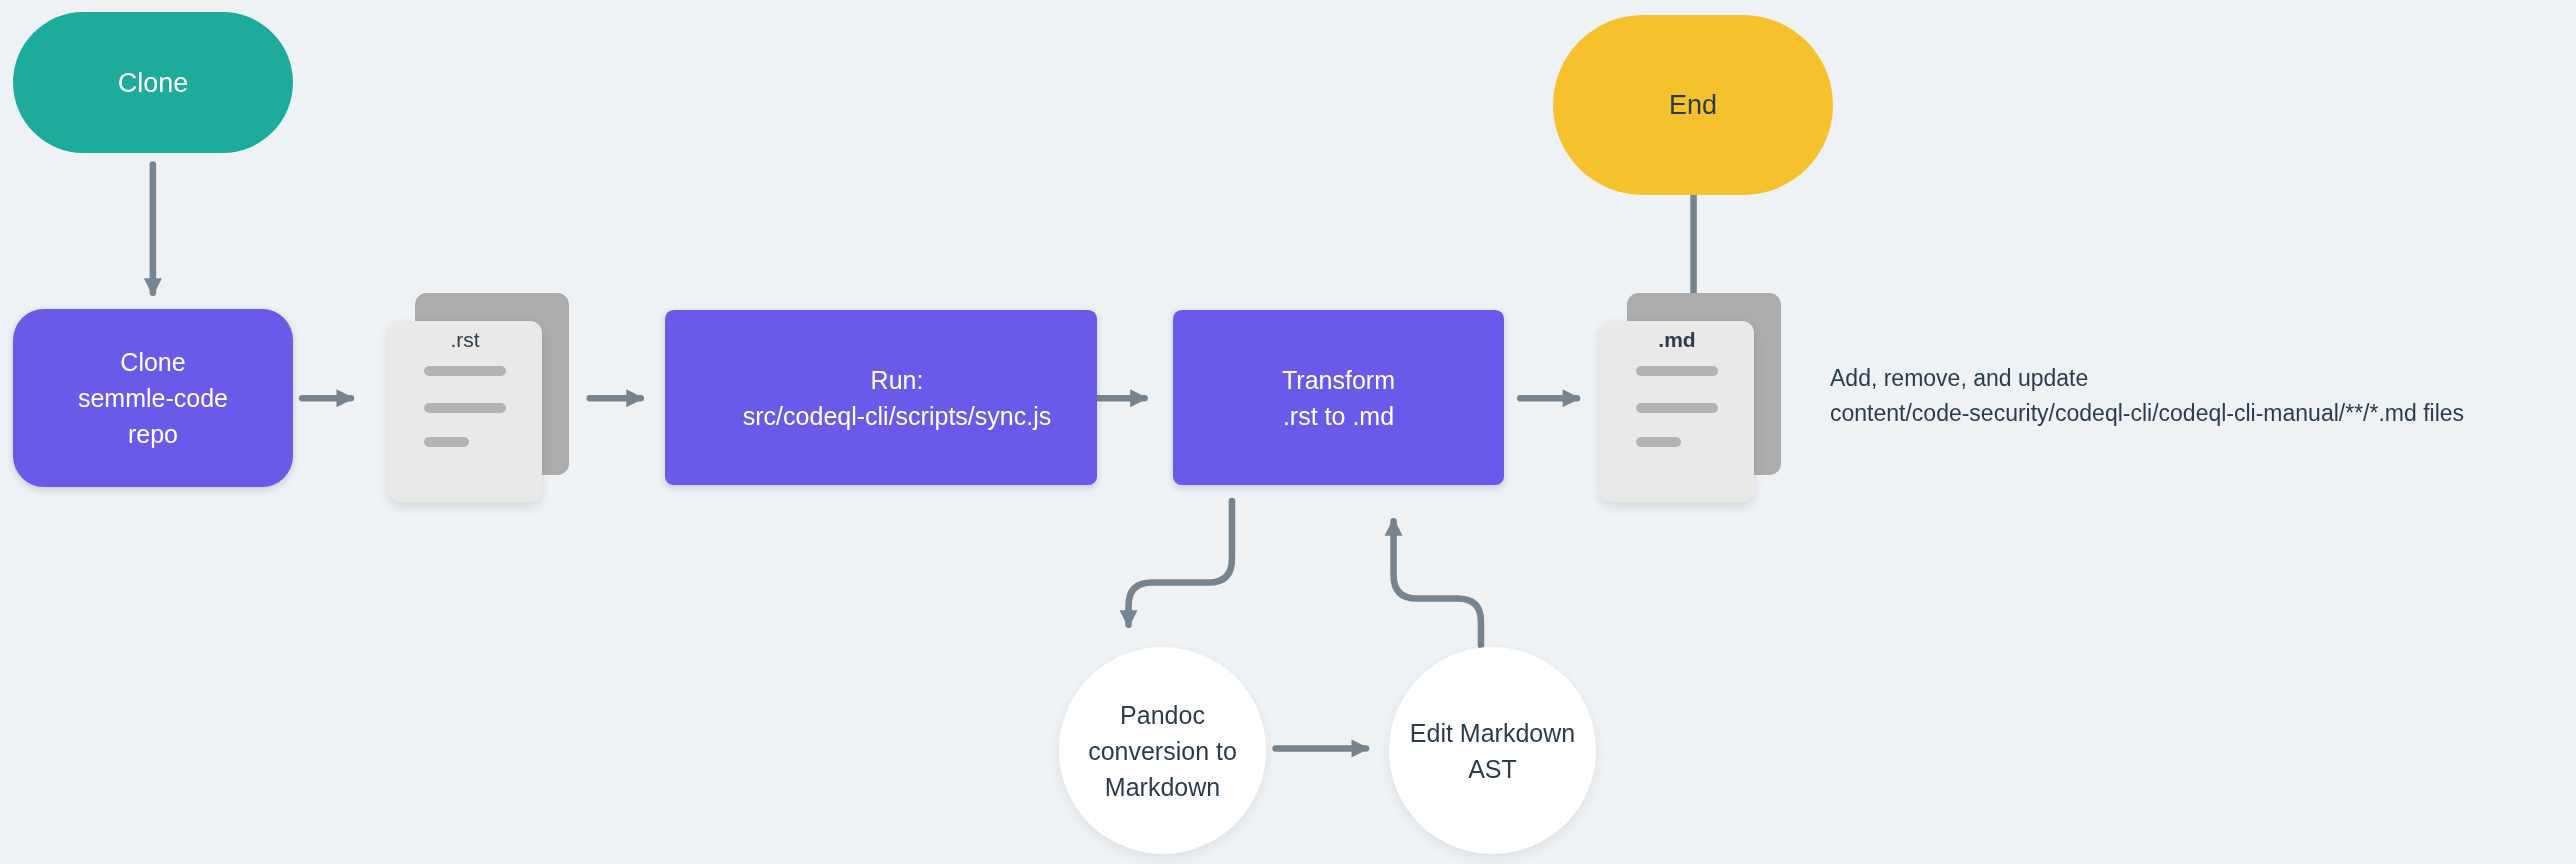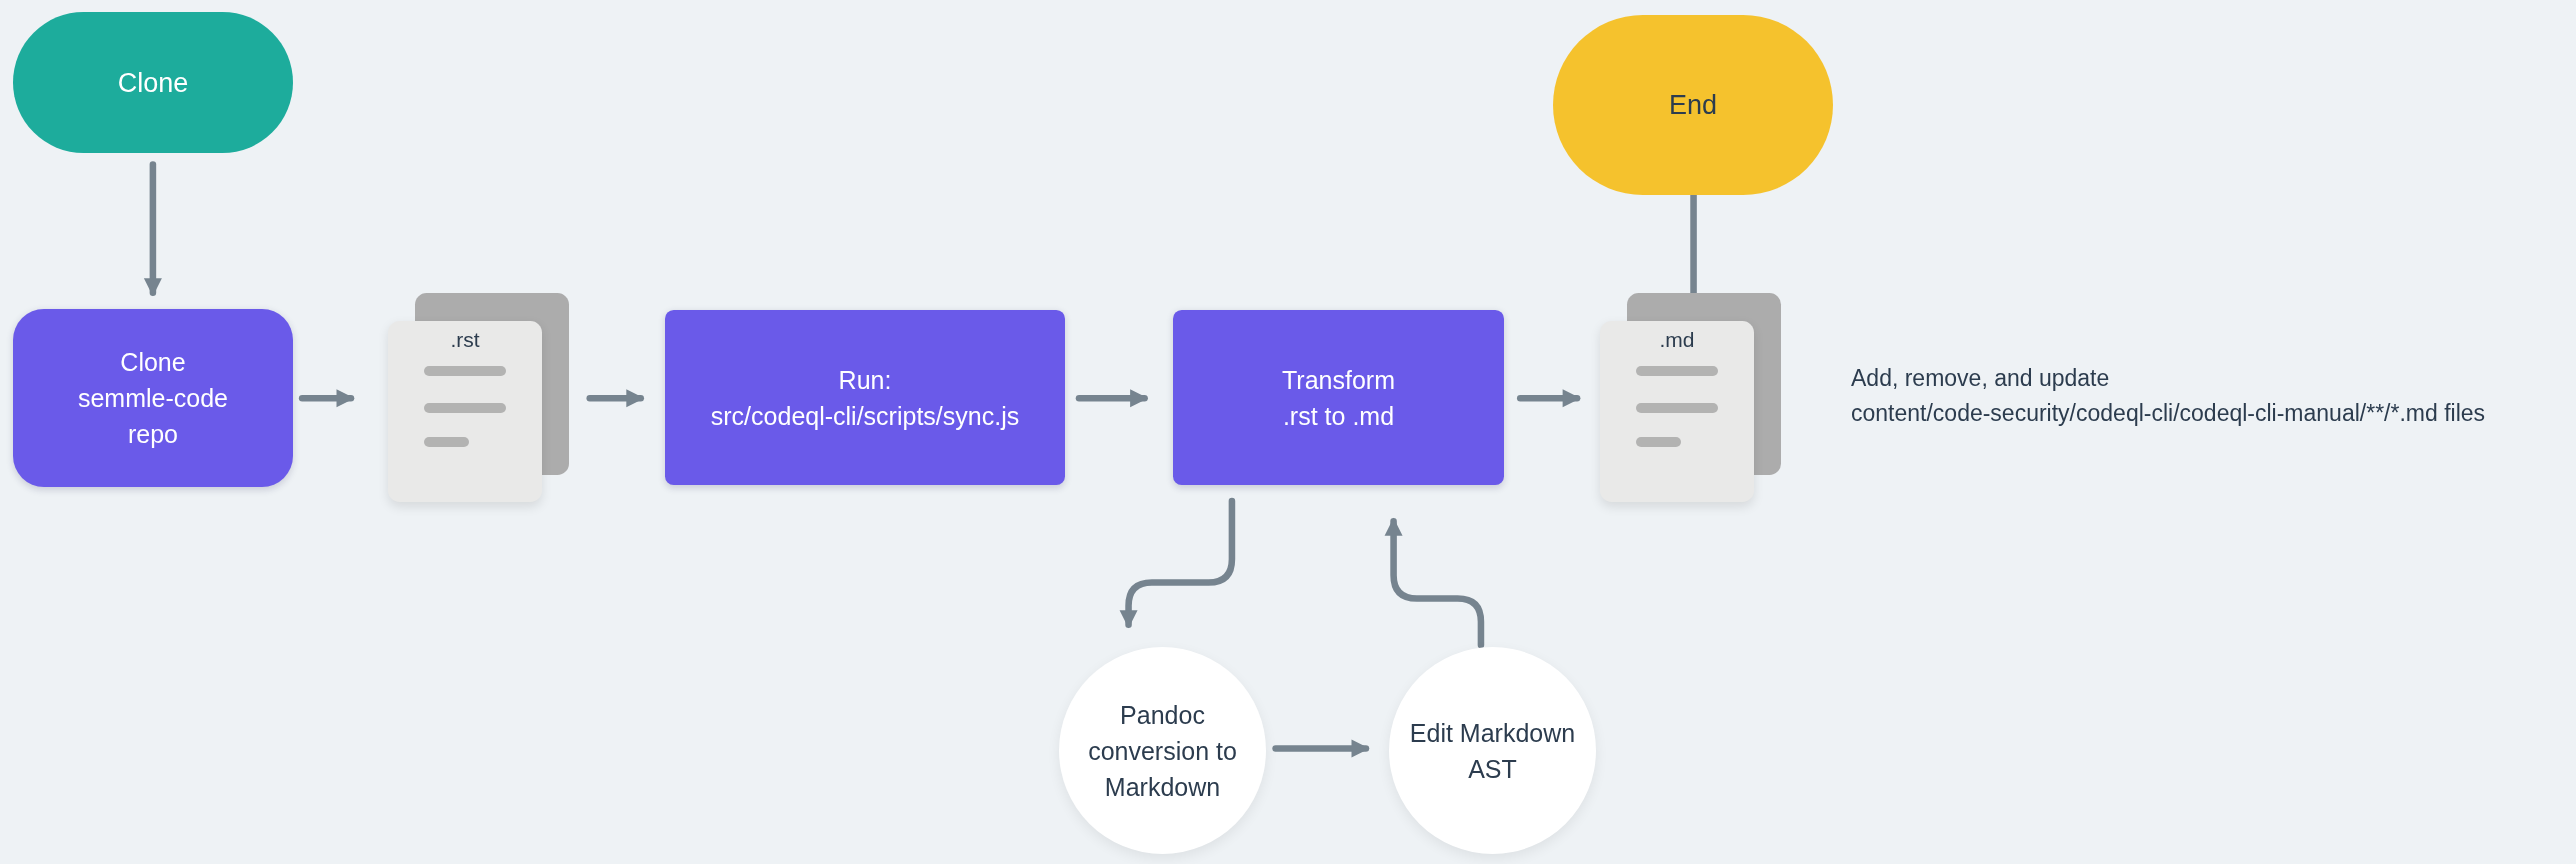--- a/index.html
+++ b/index.html
@@ -43,21 +43,21 @@
     text-align:center; font-size:21px; color:#2C3C4E;
   }
   .file-bar {
     position:absolute; height:10.2px; background:#B3B3B2; border-radius:5.1px; left:36px;
   }
   .bar1 { top:45px;  width:82px; }
   .bar2 { top:82px; width:82px; }
   .bar3 { top:116px; width:45px; }
   .annotation {
     position:absolute; left:1830px; top:361px;
-    font-size:23px; line-height:35px; white-space:pre; color:#2C3C4E;margin-left:21px;
+    font-size:23px; line-height:35px; white-space:pre; color:#2C3C4E;
   }
 </style>
 </head>
 <body>
 
 <div class="canvas">
 
   <svg class="connectors" width="2576" height="865" viewBox="0 0 3538 1188">
     <defs>
       <marker id="arrow" viewBox="0 0 12 12" refX="9" refY="6" markerWidth="3.3" markerHeight="3.3" orient="auto-start-reverse">
@@ -90,31 +90,31 @@
   <div class="file-icon" style="left:388px; top:293px; width:181px; height:208px;">
     <div class="file-card-back" style="left:27px; top:0;"></div>
     <div class="file-card-front" style="left:0; top:28px;">
       <div class="file-label">.rst</div>
       <div class="file-bar bar1"></div>
       <div class="file-bar bar2"></div>
       <div class="file-bar bar3"></div>
     </div>
   </div>
 
-  <div class="node box" style="left:665px; top:310px; width:400px; height:175px;">
+  <div class="node box" style="left:665px; top:310px; width:400px; height:175px;padding-left:32px;">
     <span class="label">Run:
 src/codeql-cli/scripts/sync.js</span>
   </div>
 
   <div class="node box" style="left:1173px; top:310px; width:331px; height:175px;">
     <span class="label">Transform
 .rst to .md</span>
   </div>
 
-  <div class="file-icon" style="left:1600px; top:293px; width:181px; height:208px;">
+  <div class="file-icon" style="left:1600px; top:293px; width:181px; height:208px;font-weight:bold;">
     <div class="file-card-back" style="left:27px; top:0;"></div>
     <div class="file-card-front" style="left:0; top:28px;">
       <div class="file-label">.md</div>
       <div class="file-bar bar1"></div>
       <div class="file-bar bar2"></div>
       <div class="file-bar bar3"></div>
     </div>
   </div>
 
   <div class="node pill pill-end" style="left:1553px; top:14.6px; width:280px; height:180px;">

